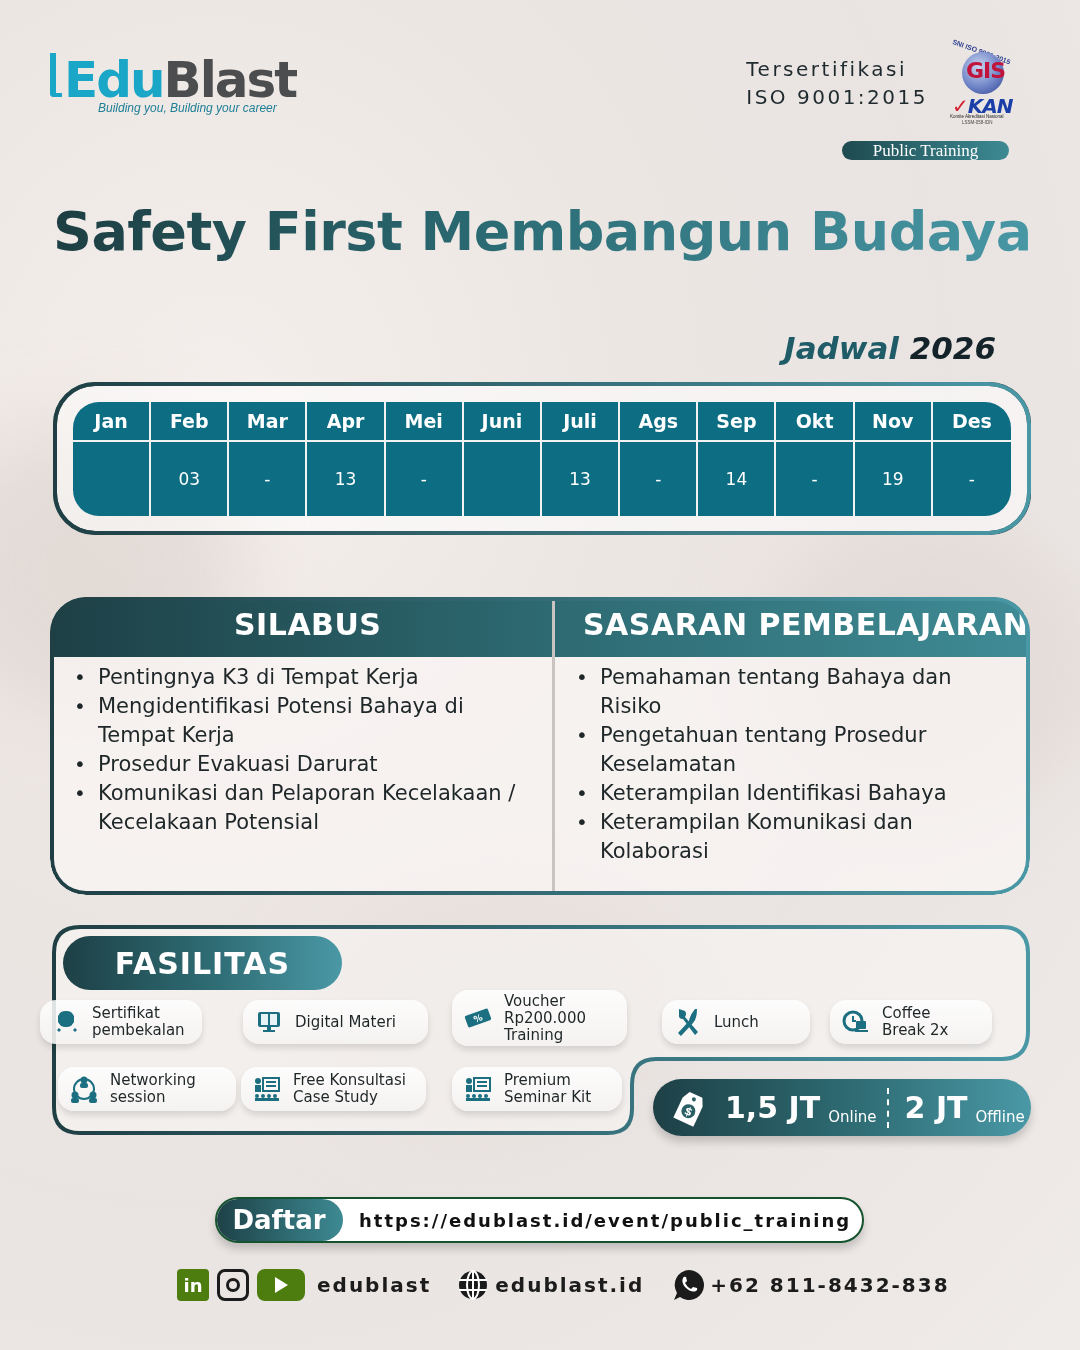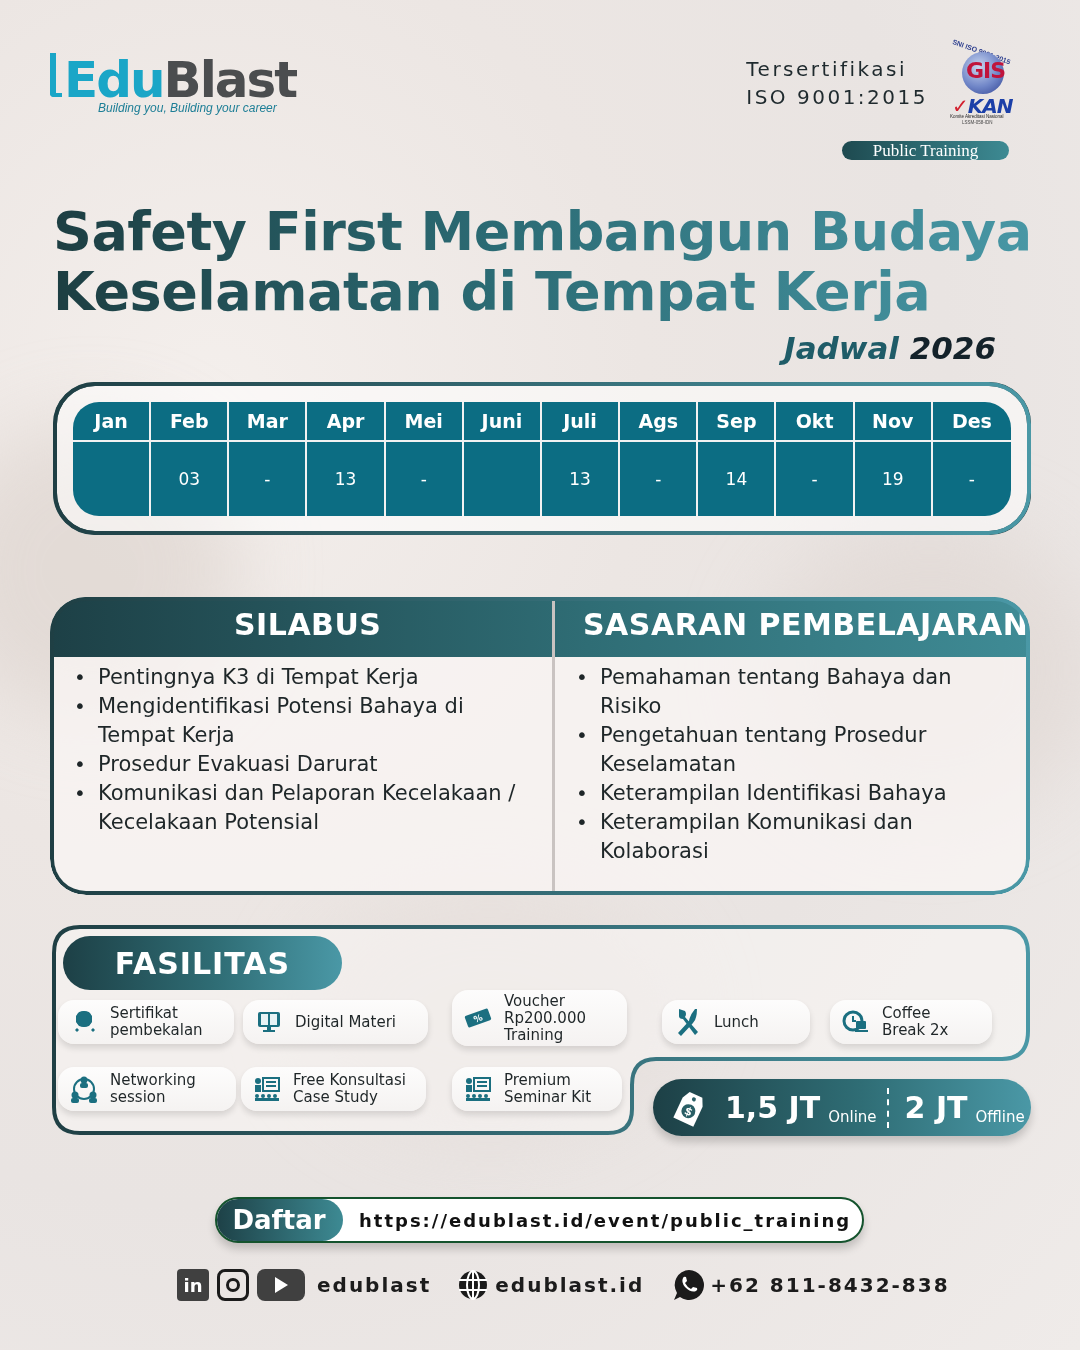--- a/index.html
+++ b/index.html
@@ -76,21 +76,21 @@
   .price-sub { font-family: "DejaVu Sans", sans-serif; font-size: 15px; margin-top: 18px; margin-left: 8px; }
   .price-sep { width: 0; height: 40px; border-left: 2px dashed #fff; margin: 0 16px 0 10px; }
 
   
   .reg { left: 215px; top: 1197px; width: 649px; height: 46px; border-radius: 23px; background: #fff; border: 2px solid #14532d; box-shadow: 0 6px 8px rgba(0,0,0,.18); display:flex; align-items:center; overflow:hidden; }
   .reg-btn { height: 100%; width: 128px; border-radius: 23px; background: linear-gradient(90deg,#1d4046,#3d8a93); color:#fff; font-family: "DejaVu Sans", sans-serif; font-weight: 700; font-size: 26px; display:flex; align-items:center; justify-content:center; margin-left:-2px; }
   .reg-url { font-family: "DejaVu Sans", sans-serif; font-weight: 700; font-size: 18px; letter-spacing: 2px; color: #111; margin-left: 16px; }
 
   
   .footer { left: 177px; top: 1266px; height: 38px; display:flex; align-items:center; color:#1a1a1a; }
-  .soc-box { width: 32px; height: 32px; border-radius: 4px; background:#404040; display:flex; align-items:center; justify-content:center; color:#fff; font-weight:700; font-size:18px; margin-right: 8px; }
+  .soc-box { width: 32px; height: 32px; border-radius: 4px; background:#4d7c0f; display:flex; align-items:center; justify-content:center; color:#fff; font-weight:700; font-size:18px; margin-right: 8px; }
   .foot-text { font-family: "DejaVu Sans", sans-serif; font-weight: 700; font-size: 20px; letter-spacing: 2px; color:#1c1c1c; }
 </style>
 </head>
 <body>
 
 <div class="bg-blob" style="left:-60px;top:420px;width:300px;height:300px;background:#d9cfc9;"></div>
 <div class="bg-blob" style="left:760px;top:520px;width:340px;height:300px;background:#ded4cf;"></div>
 <div class="bg-blob" style="left:300px;top:880px;width:380px;height:260px;background:#e4dcd8;"></div>
 
 <div class="abs logo">
@@ -112,21 +112,20 @@
   <div class="gis-text">GIS</div>
   <div class="kan"><span class="kan-check">✓</span><span>KAN</span></div>
   <div class="kan-sub">Komite Akreditasi Nasional</div>
   <div class="kan-sub2">LSSM-058-IDN</div>
 </div>
 
 <div class="abs badge-public">Public Training</div>
 
 <div class="abs title">
   <div>Safety First Membangun Budaya</div>
-  <div>Keselamatan di Tempat Kerja</div>
 </div>
 <div class="abs jadwal">
   <span class="j1">Jadwal</span>
   <span class="j2">2026</span>
 </div>
 
 <div class="abs sched-frame"></div>
 <div class="abs sched-table" id="sched-table">
     <div class="sched-cell sched-head">Jan</div>
     <div class="sched-cell sched-head">Feb</div>
@@ -178,21 +177,21 @@
     <linearGradient id="fg" x1="0" x2="1" y1="0" y2="0">
       <stop offset="0" stop-color="#1f3f44"></stop>
       <stop offset="1" stop-color="#4a98a6"></stop>
     </linearGradient>
   </defs>
   <path d="M 28 2 L 950 2 Q 976 2 976 28 L 976 106 Q 976 134 950 134 L 604 134 Q 580 134 580 160 L 580 184 Q 580 208 556 208 L 28 208 Q 2 208 2 182 L 2 28 Q 2 2 28 2 Z" fill="rgba(250,247,246,0.55)" stroke="url(#fg)" stroke-width="4"></path>
 </svg>
 
 <div class="abs fac-title">FASILITAS</div>
 
-<div class="abs fac-item" style="left:58px; top:1000px; width:176px;">
+<div class="abs fac-item" style="left:40px; top:1000px; width:162px;">
   <span class="fac-icon">
     <svg width="26" height="28" viewBox="0 0 26 28">
         <circle cx="13" cy="11" r="8" fill="#1b6f80"></circle>
         <path d="M5 8 L8 4 L13 3 L18 4 L21 8 L21 14 L18 18 L13 19 L8 18 L5 14 Z" fill="#1b6f80"></path>
         <path d="M4 22 l2 -2 2 2 -2 2z M20 22 l2 -2 2 2 -2 2z" fill="#1b6f80"></path>
       </svg>
   </span>
   <span class="fac-label">Sertifikat
 pembekalan</span>
 </div>

